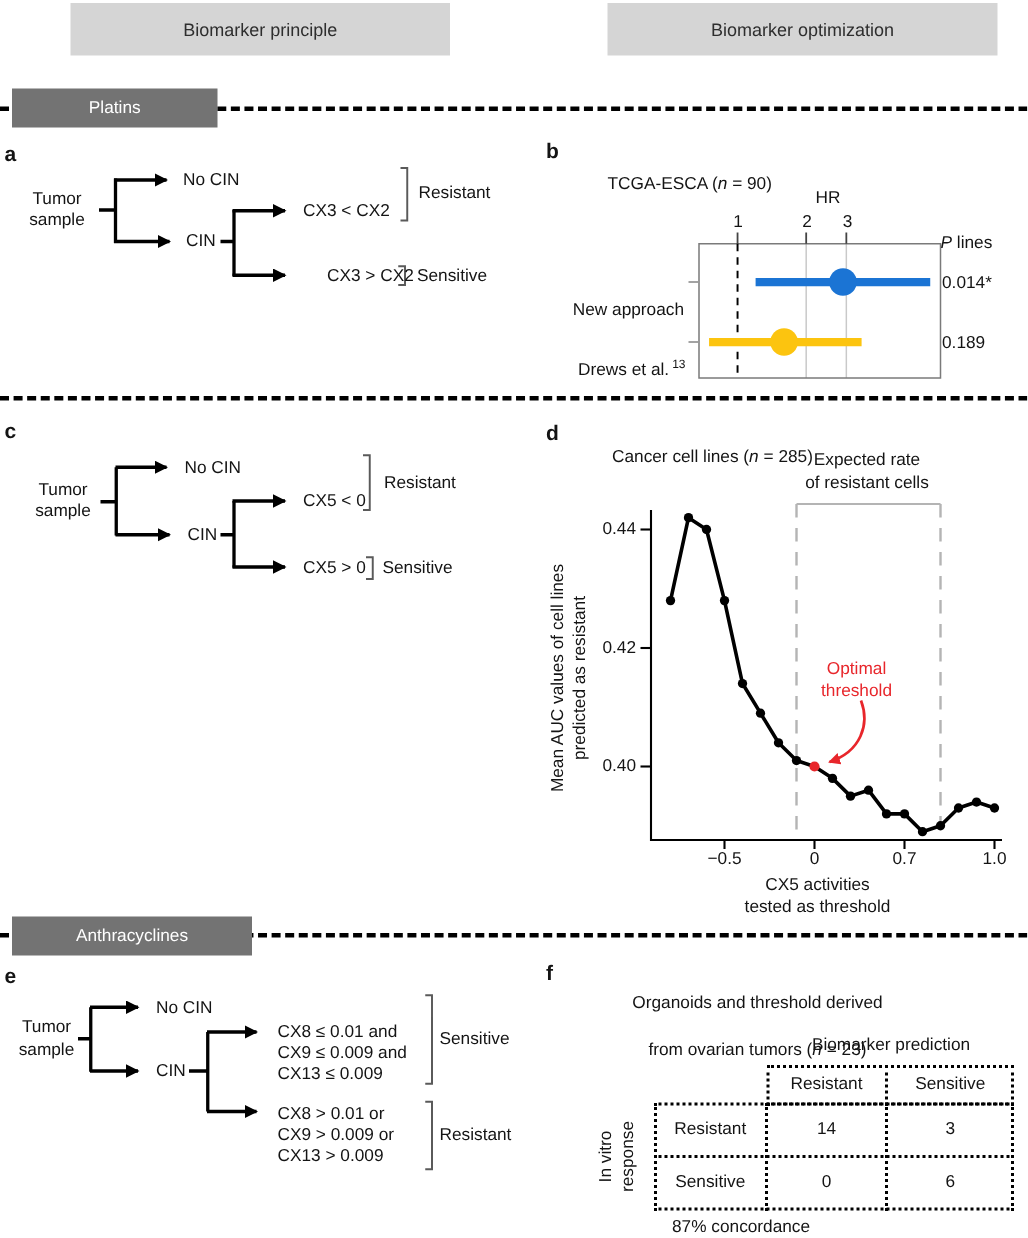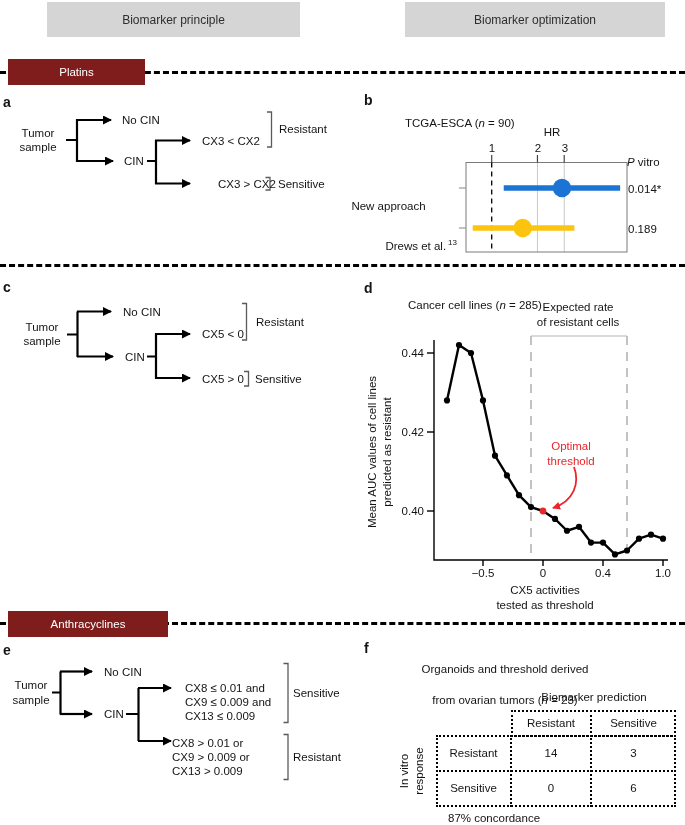--- a/index.html
+++ b/index.html
@@ -7,21 +7,21 @@
        font-family:"Liberation Sans",sans-serif;font-size:11.5px;color:#141414;}
   .t{position:absolute;white-space:pre-line;line-height:14px;}
   .ctr{text-align:center;}
   .rt{text-align:right;}
   .letter{position:absolute;font-weight:bold;font-size:14px;line-height:14px;}
   .it{font-style:italic;}
   sup{font-size:8px;vertical-align:super;margin-left:2px;}
   .rule{position:absolute;left:0;width:685px;height:0;border-top:3px dashed #000;z-index:1;}
   .graybox{position:absolute;top:2px;height:35px;background:#d5d5d5;z-index:2;
            display:flex;align-items:center;justify-content:center;font-size:12px;color:#2e2e2e;}
-  .blackbox{position:absolute;height:26px;background:#7f1d1d;color:#fff;z-index:2;
+  .blackbox{position:absolute;height:26px;background:#737373;color:#fff;z-index:2;
             display:flex;align-items:center;justify-content:center;font-size:11.5px;}
   .canvas{position:absolute;left:0;top:0;z-index:3;}
   .txt-layer span,.txt-layer div{z-index:4;}
   .tree{stroke:#000;stroke-width:2.2;fill:none;}
   .br{stroke:#5a5a5a;stroke-width:1.3;fill:none;}
   .rot{position:absolute;transform:rotate(-90deg);transform-origin:center;
        text-align:center;white-space:pre-line;}
   .dotbox{position:absolute;border:2px dotted #000;box-sizing:border-box;}
   .dotv{position:absolute;width:0;border-left:2px dotted #000;}
   .doth{position:absolute;height:0;border-top:2px dotted #000;}
@@ -155,23 +155,23 @@
 
   <span class="letter" style="left:364px;top:93px;">b</span>
   <div class="t" style="left:405px;top:102px;">
     <span>TCGA-ESCA (</span><span class="it">n</span><span> = 90)</span>
   </div>
   <span class="t ctr" style="left:538px;top:125px;width:28px;">HR</span>
   <span class="t ctr" style="left:485px;top:141px;width:14px;">1</span>
   <span class="t ctr" style="left:531px;top:141px;width:14px;">2</span>
   <span class="t ctr" style="left:558px;top:141px;width:14px;">3</span>
   <div class="t" style="left:627px;top:141px;">
-    <span class="it">P</span><span> vitro</span>
-  </div>
-  <div class="t rt" style="left:336px;top:181.5px;width:107px;text-align:center;">
+    <span class="it">P</span><span> lines</span>
+  </div>
+  <div class="t rt" style="left:351px;top:181.5px;width:107px;">
     <span>New approach</span><sup></sup>
   </div>
   <div class="t rt" style="left:350px;top:221.5px;width:107px;">
     <span>Drews et al.</span><sup>13</sup>
   </div>
   <span class="t" style="left:628px;top:181.5px;">0.014*</span>
   <span class="t" style="left:628px;top:221.5px;">0.189</span>
 
   <span class="letter" style="left:3px;top:280px;">c</span>
   <div class="t ctr" style="left:11px;top:320px;width:62px;">Tumor
@@ -189,36 +189,36 @@
   </div>
   <div class="t ctr" style="left:503px;top:300px;width:150px;line-height:15px;">Expected rate
 of resistant cells</div>
   <div class="rot" style="left:275px;top:437px;width:210px;height:30px;line-height:15px;">Mean AUC values of cell lines
 predicted as resistant</div>
   <span class="t rt" style="left:394px;top:346px;width:30px;">0.44</span>
   <span class="t rt" style="left:394px;top:425px;width:30px;">0.42</span>
   <span class="t rt" style="left:394px;top:504px;width:30px;">0.40</span>
   <span class="t ctr" style="left:465px;top:566px;width:36px;">−0.5</span>
   <span class="t ctr" style="left:525px;top:566px;width:36px;">0</span>
-  <span class="t ctr" style="left:585px;top:566px;width:36px;">0.4</span>
+  <span class="t ctr" style="left:585px;top:566px;width:36px;">0.7</span>
   <span class="t ctr" style="left:645px;top:566px;width:36px;">1.0</span>
   <div class="t ctr" style="left:460px;top:583px;width:170px;line-height:15px;">CX5 activities
 tested as threshold</div>
   <div class="t ctr red" style="left: 521px; top: 439px; width: 100px; line-height: 15px; color: rgb(232, 38, 43);">Optimal
 threshold</div>
 
   <span class="letter" style="left:3px;top:643px;">e</span>
   <div class="t ctr" style="left:2px;top:678px;width:58px;line-height:15px;">Tumor
 sample</div>
   <span class="t" style="left:104px;top:665px;">No CIN</span>
   <span class="t" style="left:104px;top:706.5px;">CIN</span>
   <div class="t" style="left:185px;top:680.5px;">CX8 ≤ 0.01 and
 CX9 ≤ 0.009 and
 CX13 ≤ 0.009</div>
-  <div class="t" style="left:172px;top:736px;">CX8 &gt; 0.01 or
+  <div class="t" style="left:185px;top:736px;">CX8 &gt; 0.01 or
 CX9 &gt; 0.009 or
 CX13 &gt; 0.009</div>
   <span class="t" style="left:293px;top:686px;">Sensitive</span>
   <span class="t" style="left:293px;top:750px;">Resistant</span>
 
   <span class="letter" style="left:364px;top:641px;">f</span>
   <div class="t ctr" style="left:385px;top:646px;width:240px;line-height:15.5px;">
     <span style="display:block;">Organoids and threshold derived</span>
     <span style="display:block;"><span>from ovarian tumors (</span><span class="it">n</span><span> = 23)</span></span>
   </div>

